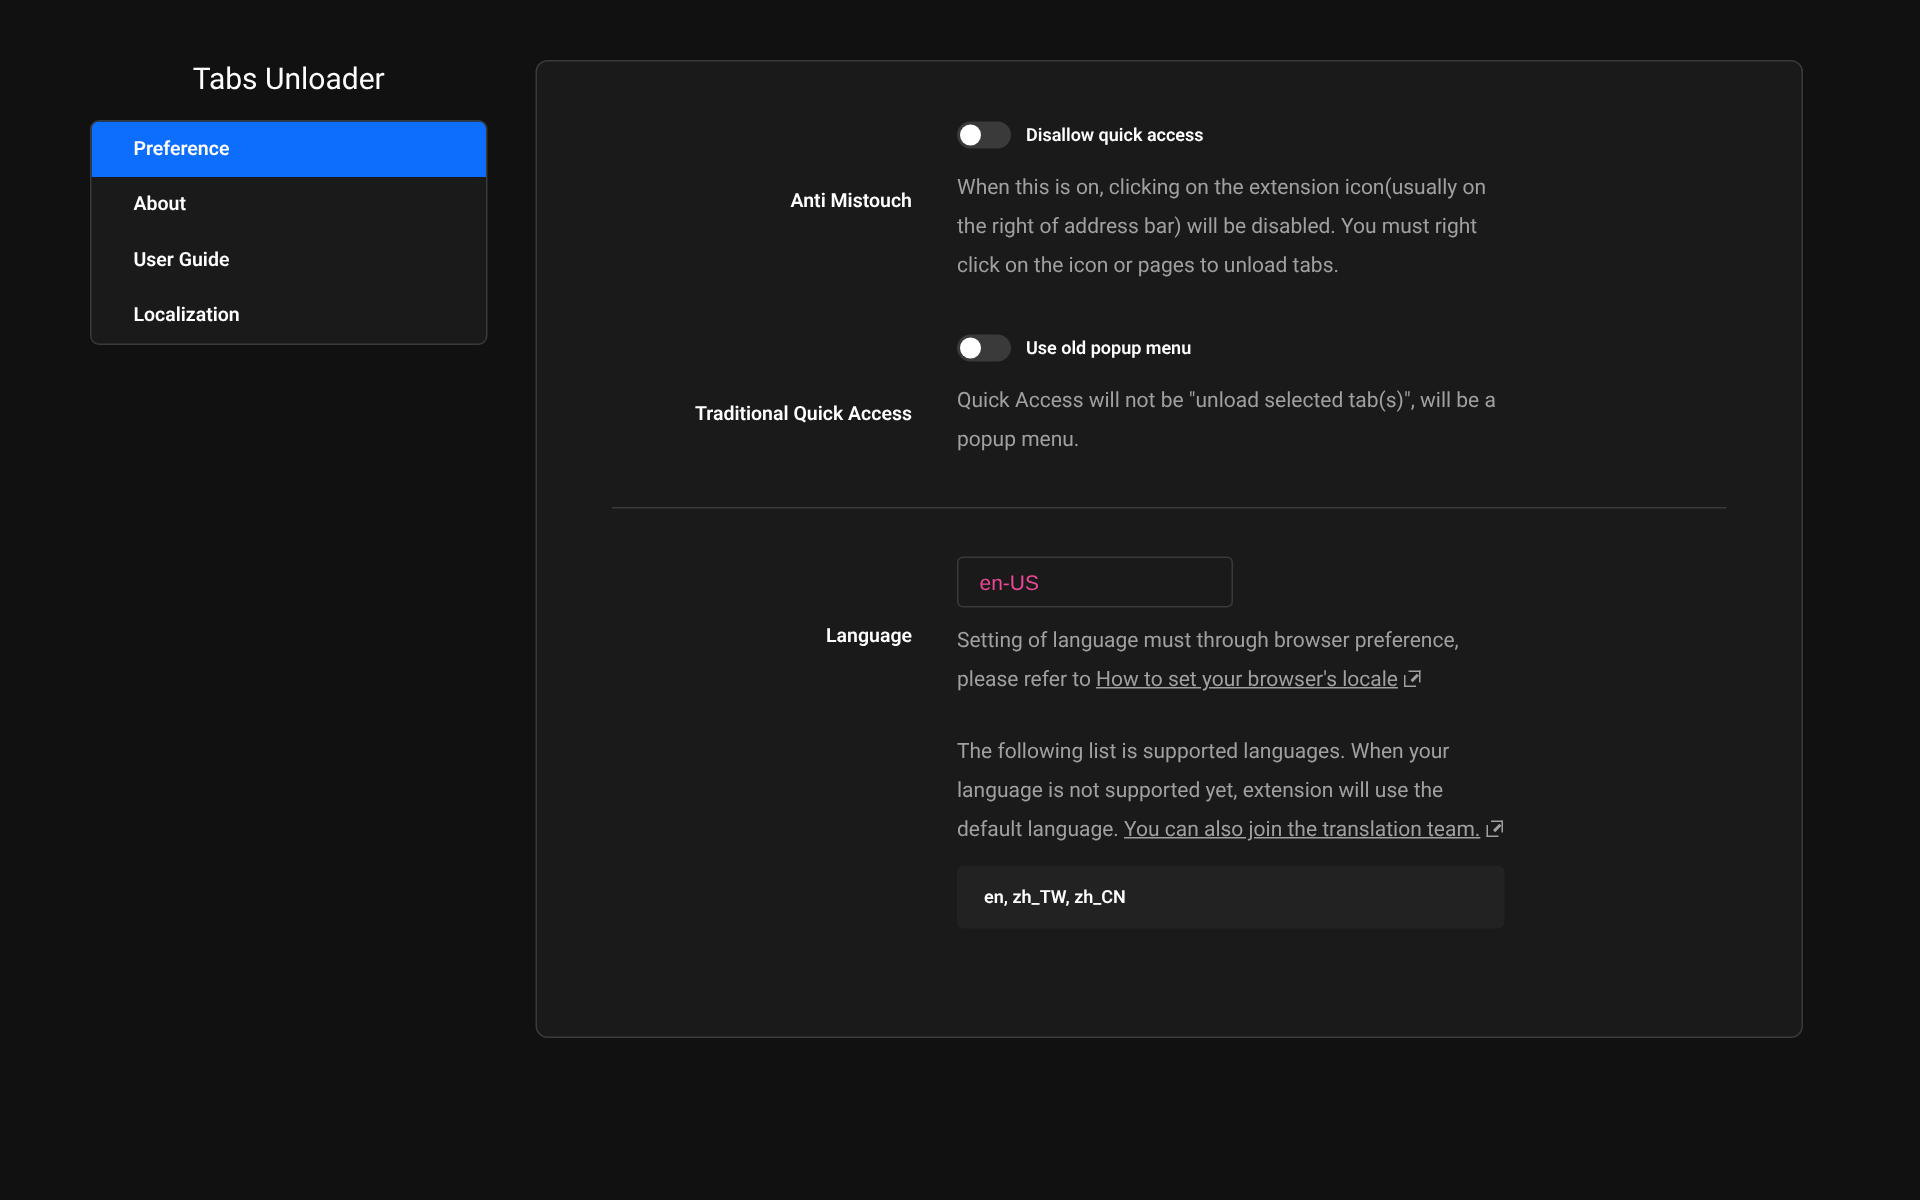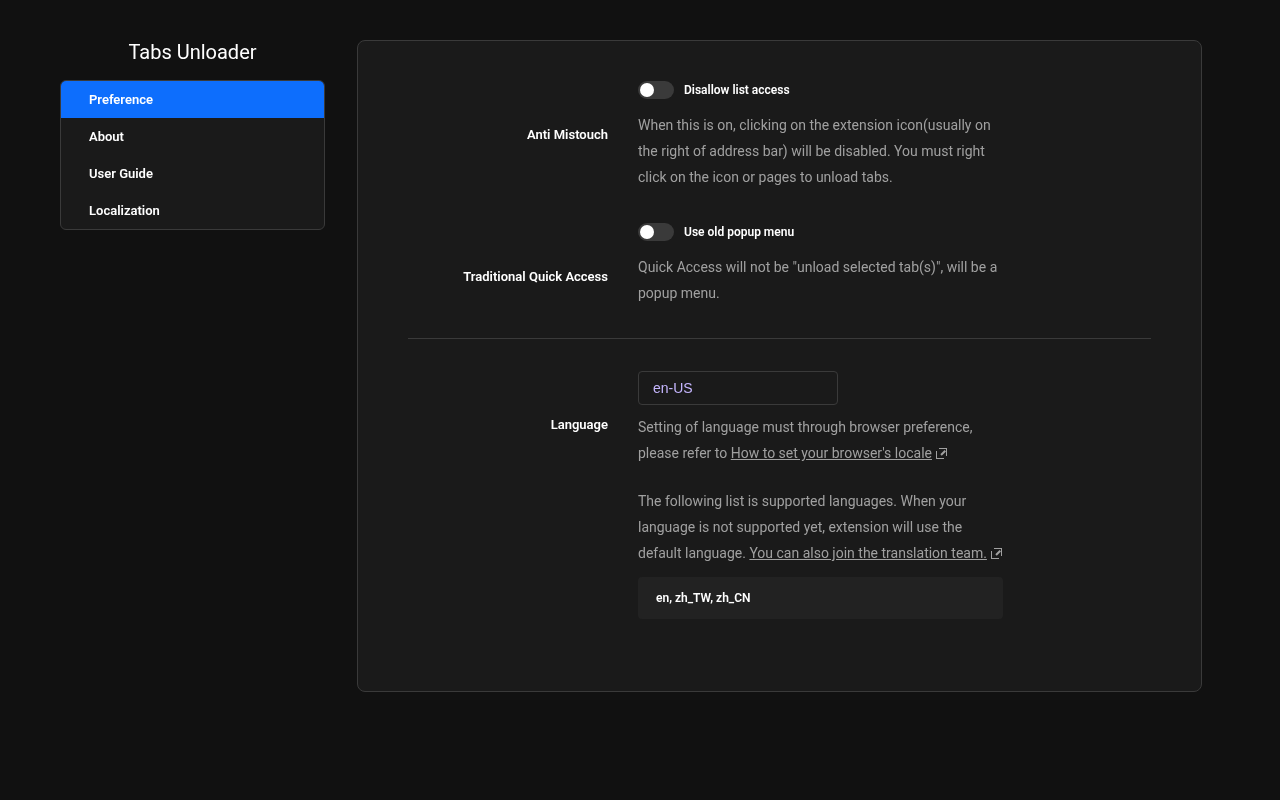--- a/index.html
+++ b/index.html
@@ -113,23 +113,23 @@
     .divider {
       border: none;
       border-top: 1px solid #3a3a3a;
       margin: 8px 0 32px 0;
     }
     .lang-input {
       background: transparent;
       border: 1px solid #3a3a3a;
       border-radius: 4px;
       padding: 8px 14px;
-      color: #c4b5fd;
+      color: #ec4899;
       font-size: 14px;
-      width: 200px;
+      width: 184px;
       margin-bottom: 10px;
     }
     .link {
       color: #a0a0a0;
       text-decoration: underline;
       cursor: pointer;
       text-align: right;
     }
     .ext-icon {
       display: inline-block;
@@ -198,21 +198,21 @@
 
   <div class="main-panel">
 
     <div class="setting-row">
       <div class="setting-label">Anti Mistouch</div>
       <div class="setting-body">
         <div class="toggle-row">
           <div class="toggle">
               <div class="knob"></div>
             </div>
-          <span class="toggle-label">Disallow list access</span>
+          <span class="toggle-label">Disallow quick access</span>
         </div>
         <div class="setting-desc">When this is on, clicking on the extension icon(usually on the right of address bar) will be disabled. You must right click on the icon or pages to unload tabs.</div>
       </div>
     </div>
 
 
     <div class="setting-row">
       <div class="setting-label">Traditional Quick Access</div>
       <div class="setting-body">
         <div class="toggle-row">

